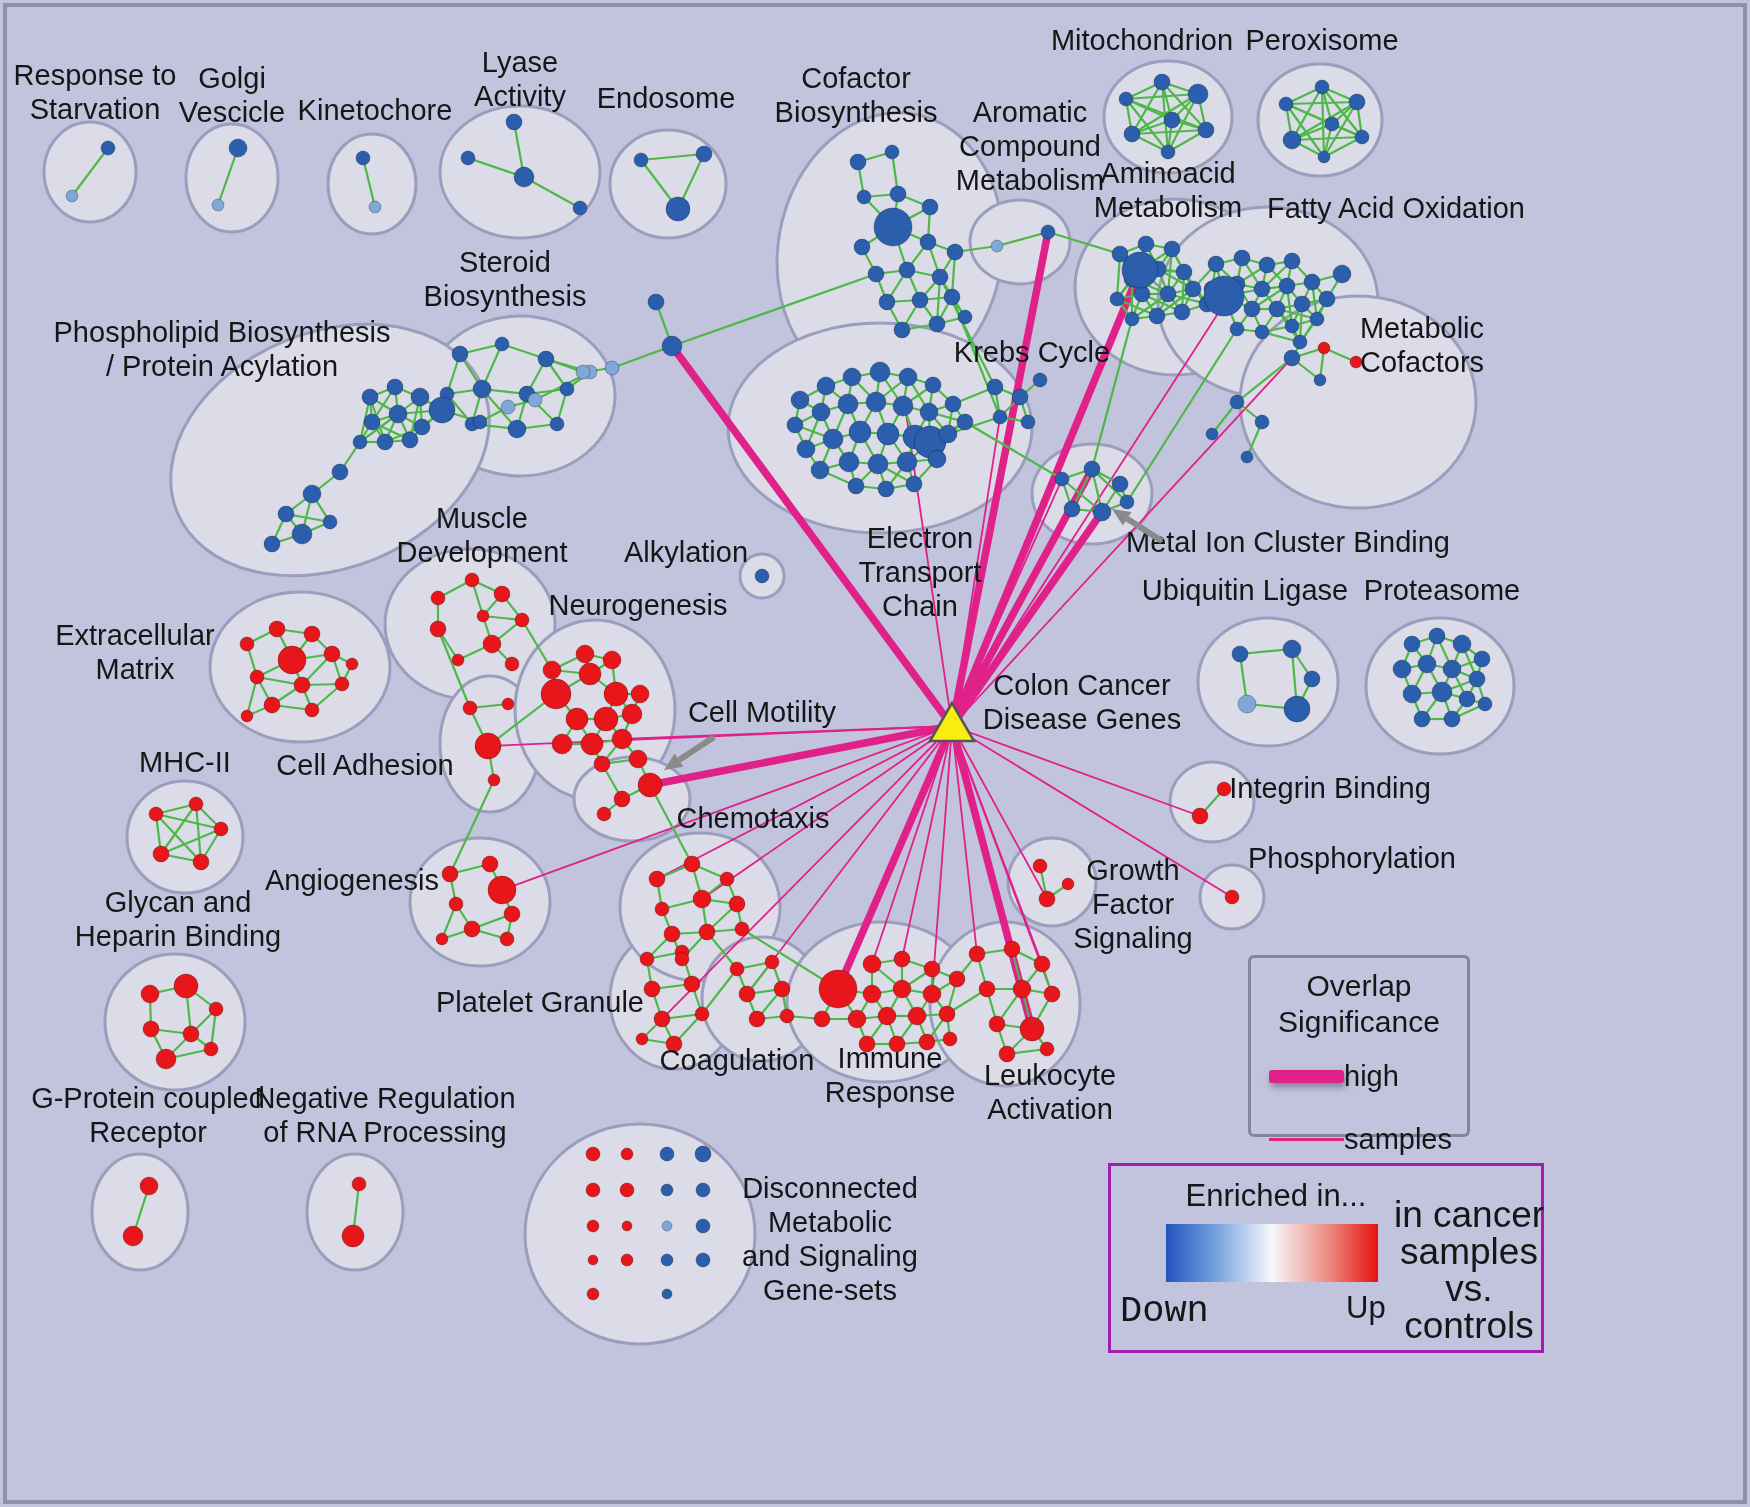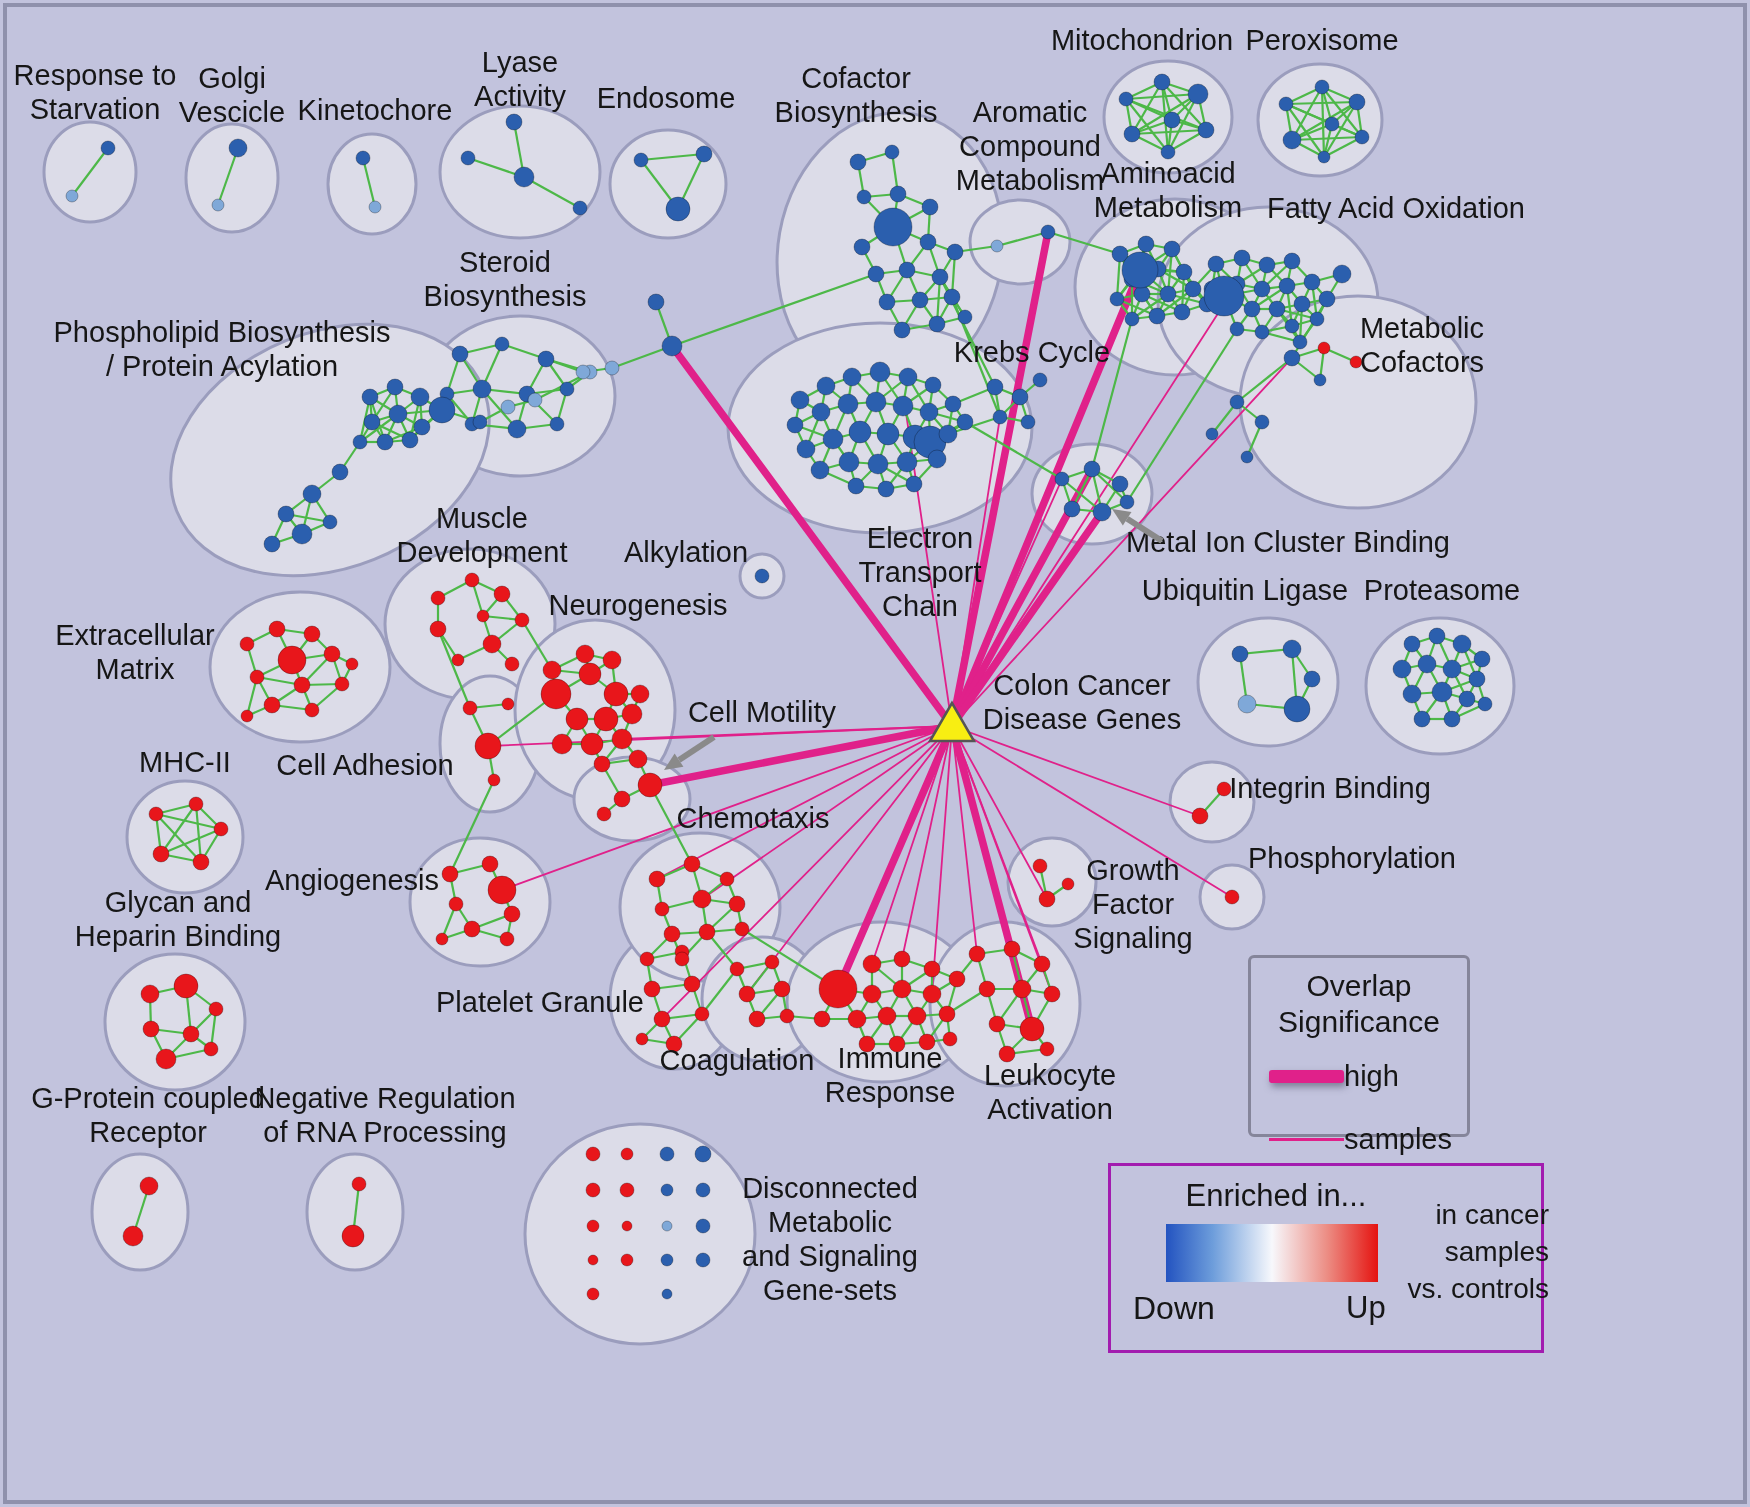--- a/index.html
+++ b/index.html
@@ -24,23 +24,23 @@
   .lo-label{font-size:29px;}
   .legend-enriched{
     position:absolute;left:1108px;top:1163px;width:430px;height:184px;
     border:3px solid #a21caf;background:transparent;
   }
   .le-title{position:absolute;left:0;top:12px;width:330px;text-align:center;font-size:31px;}
   .le-gradient{
     position:absolute;left:55px;top:58px;width:212px;height:58px;
     background:linear-gradient(90deg,#2353c0 0%,#6d9ddb 22%,#f7f8fc 50%,#ec8d84 76%,#e51310 100%);
   }
-  .le-down{position:absolute;left:22px;top:124px;font-size:32px;}
+  .le-down{position:absolute;left:9px;top:124px;font-size:37px;font-family:Liberation Mono, monospace;}
   .le-up{position:absolute;left:235px;top:124px;font-size:31px;}
-  .le-note{position:absolute;left:278px;top:30px;width:160px;text-align:right;font-size:28px;line-height:37px;white-space:pre-line;}
+  .le-note{position:absolute;left:278px;top:30px;width:160px;text-align:center;font-size:37px;line-height:37px;white-space:pre-line;}
 </style>
 </head>
 <body>
 
 <svg id="net" width="1750" height="1507" viewBox="0 0 1750 1507">
     <g>
       <ellipse cx="90" cy="172" rx="46" ry="50" fill="#dcdce8" stroke="#9b9dbd" stroke-width="3"></ellipse>
       <ellipse cx="232" cy="178" rx="46" ry="54" fill="#dcdce8" stroke="#9b9dbd" stroke-width="3"></ellipse>
       <ellipse cx="372" cy="184" rx="44" ry="50" fill="#dcdce8" stroke="#9b9dbd" stroke-width="3"></ellipse>
       <ellipse cx="520" cy="172" rx="80" ry="66" fill="#dcdce8" stroke="#9b9dbd" stroke-width="3"></ellipse>

